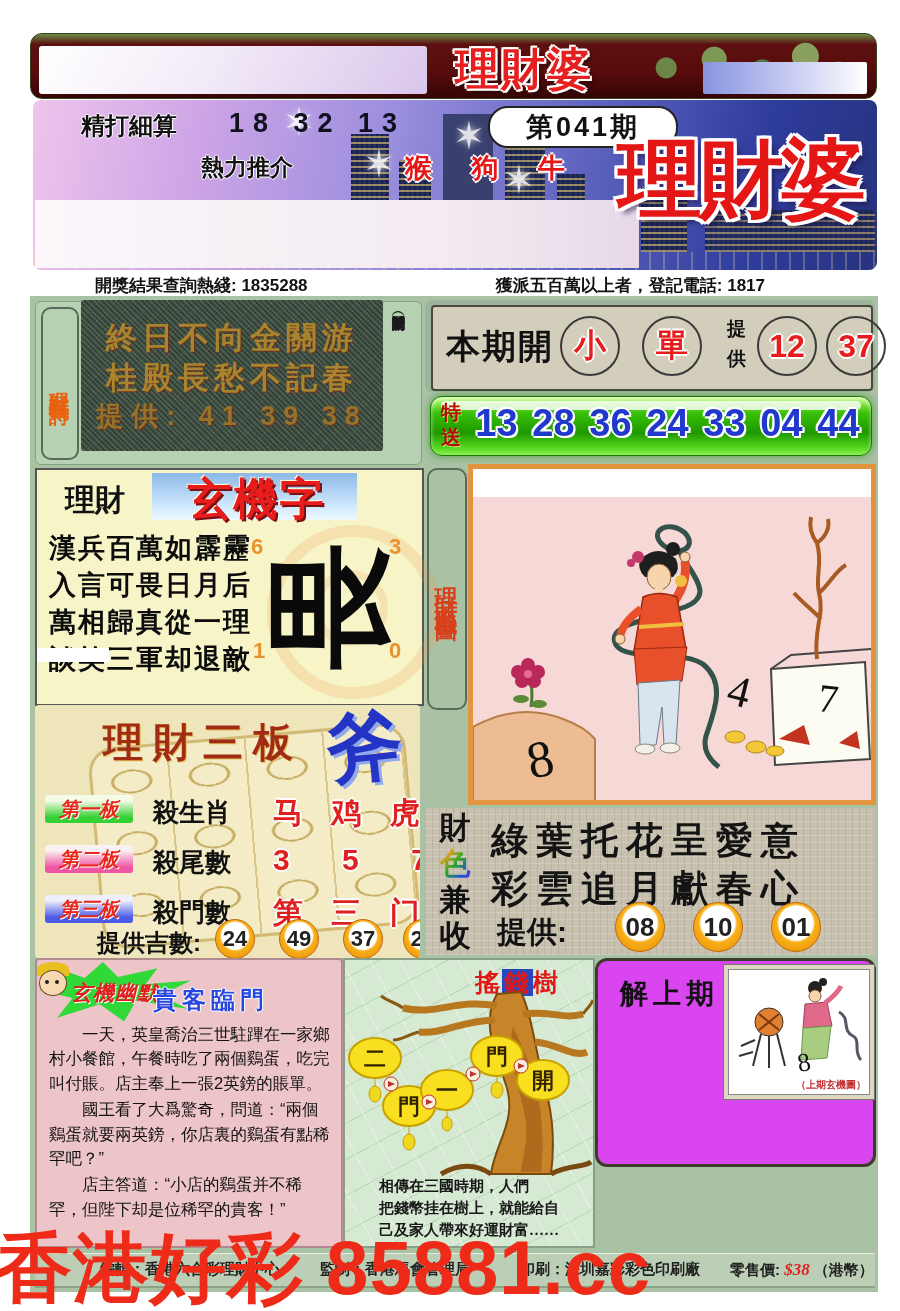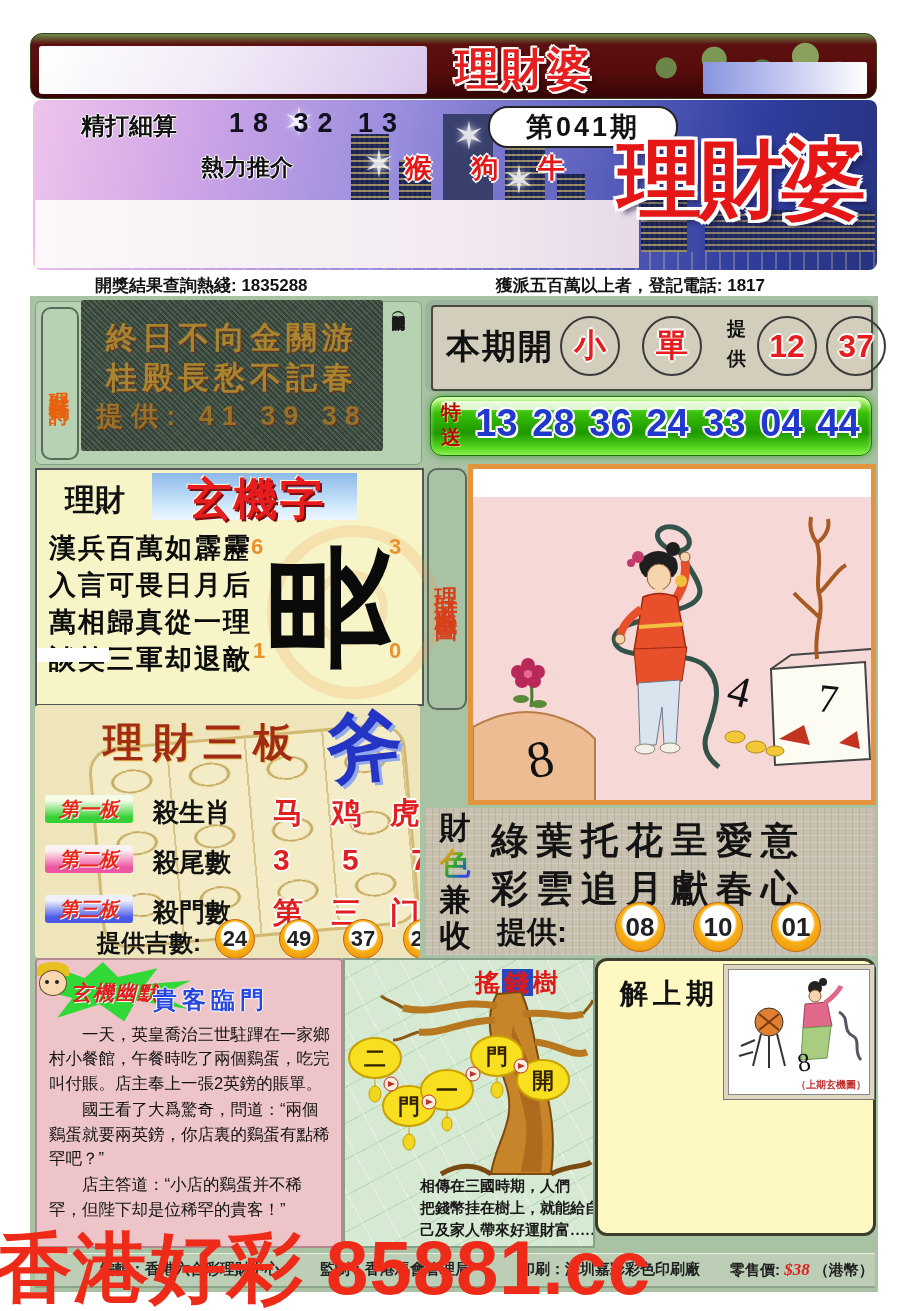--- a/index.html
+++ b/index.html
@@ -169,25 +169,25 @@
     text-shadow:-1px 0 #fff,1px 0 #fff,0 -1px #fff,0 1px #fff;}
   .joke-text{left:12px;top:62px;width:282px;font-size:16.5px;color:#111;line-height:1.48;}
   .joke-text p{margin:0 0 2px 0;text-indent:2em;}
 
   
   .tree-box{left:343px;top:958px;width:248px;height:286px;background:#d6e9d2;border:2px solid #88a088;overflow:hidden;
     background-image:repeating-linear-gradient(62deg,rgba(255,255,255,.4) 0 1px,transparent 1px 26px),
       repeating-linear-gradient(-28deg,rgba(150,195,150,.45) 0 1px,transparent 1px 32px);}
   .tree-title{left:130px;top:6px;font-family:"Liberation Serif",serif;font-size:25px;font-weight:900;color:#e01818;letter-spacing:2px;}
   .tree-title .blue-bg{background:#2848c0;padding:0 2px;}
-  .tree-caption{left:34px;top:216px;width:205px;font-family:"Liberation Serif",serif;font-size:15px;font-weight:700;color:#181818;line-height:1.45;margin-left:41px;}
+  .tree-caption{left:34px;top:216px;width:205px;font-family:"Liberation Serif",serif;font-size:15px;font-weight:700;color:#181818;line-height:1.45;}
   .tree-caption span{display:block;}
 
   
-  .jie-box{left:595px;top:958px;width:281px;height:278px;background:#fef9c3;border:3px solid #3c3c2c;border-radius:12px;box-sizing:border-box;}
+  .jie-box{left:595px;top:958px;width:281px;height:209px;background:#d946ef;border:3px solid #3c3c2c;border-radius:12px;box-sizing:border-box;}
   .jie-title{left:22px;top:14px;font-size:28px;font-weight:900;color:#111;letter-spacing:5px;}
   .jie-inset{left:130px;top:8px;width:140px;height:124px;background:#ffffff;border:1px solid #888;
     box-shadow:0 0 0 4px #ded6c0,0 0 0 5px #777;}
   .jie-caption{position:absolute;right:3px;bottom:2px;font-size:10px;font-weight:700;color:#c03030;}
 
   
   .footer-bar{left:35px;top:1253px;width:840px;height:32px;background:#bccfb6;border-top:1px solid #e4eede;border-bottom:2px solid #8aa485;
     font-size:15px;font-weight:700;color:#222;}
   .footer-bar span{position:absolute;top:6px;white-space:nowrap;}
   .f-editor{left:65px;}

